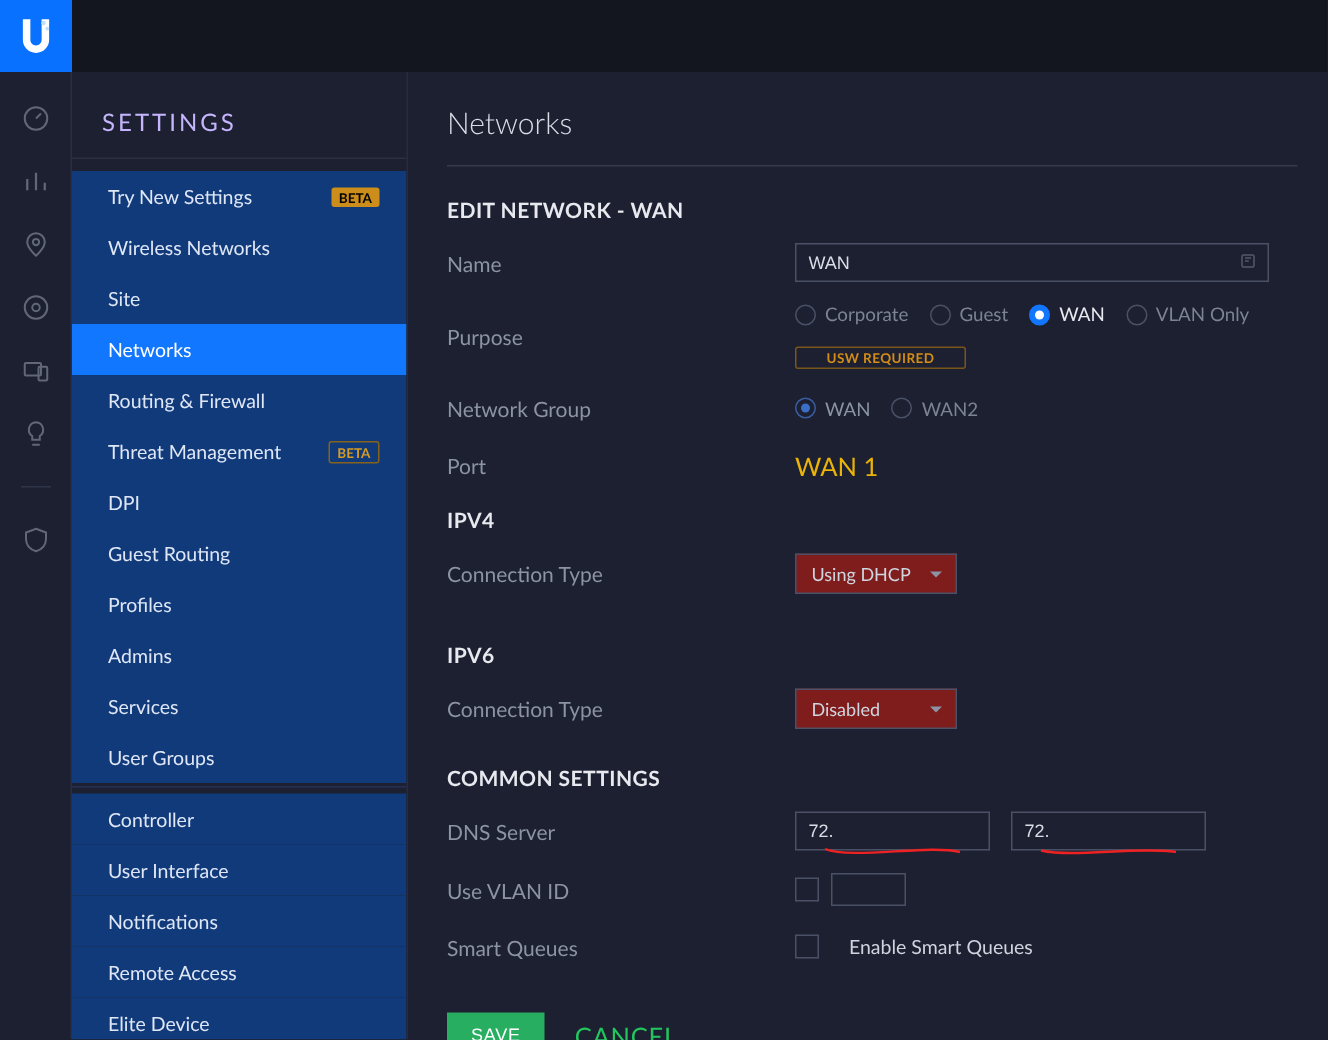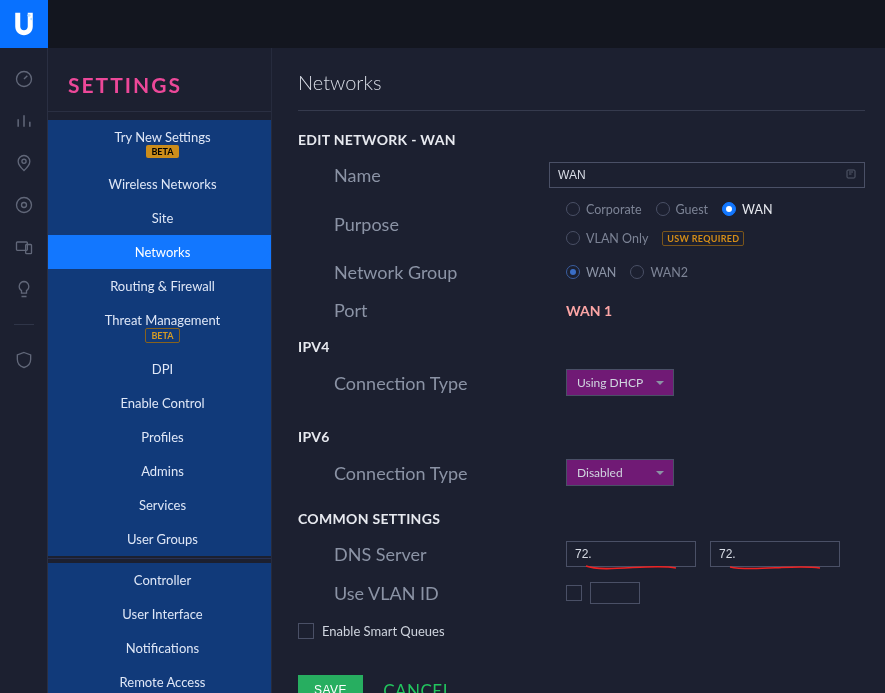--- a/index.html
+++ b/index.html
@@ -42,41 +42,40 @@
   .rail .ri { width:22px; height:22px; display:flex; align-items:center; justify-content:center; opacity:0.55; cursor:pointer; }
   .rail .sep { width:20px; height:1px; background:#2f3548; margin:4px 0; }
   .side {
     width: 224px;
     background: #1c2030;
     padding: 24px 0 0 0;
     border-right: 1px solid #262b3d;
     overflow:hidden;
   }
   .side h2 {
-    font-size: 21px;
-    font-weight: 700;
+    font-size: 16px;
+    font-weight: 400;
     letter-spacing: 2px;
-    color: #ec4899;
+    color: #c4b5fd;
     padding: 0 20px 14px 20px;
     border-bottom: 1px solid #2a2f42;
     margin-bottom: 8px;
   }
   .nav-block { padding: 0; }
   .nav-block + .nav-block { border-top: 1px solid #273054; margin-top: 2px; padding-top:4px;}
   .nav-item {
     background: #113a7a;
     color: #dfe7f7;
     padding: 9px 18px 9px 24px;
     font-size: 13px;
     cursor:pointer;
     display:flex;
     align-items:center;
     justify-content:space-between;
     position:relative;
-    flex-direction:column;
   }
   .nav-item.active {
     background: #1277ff;
     color: #fff;
   }
   .nav-item.active::after{
     content:"";
     position:absolute;
     right:-8px;
     top:50%;
@@ -115,92 +114,91 @@
   }
   .row {
     display:flex;
     align-items:center;
     margin-bottom: 14px;
     min-height: 24px;
   }
   .row .label {
     width: 232px;
     color: #8b93a5;
-    font-size: 18px;
-    margin-left: 36px;
+    font-size: 14px;
   }
   .row .field { flex:1; display:flex; align-items:center; gap:14px; flex-wrap:wrap; color:#cfd4de;}
   input[type=text] {
     background: #1c2030;
     border: 1px solid #4a5066;
     color: #d9dde6;
     padding: 5px 8px;
     font-size: 12px;
     width: 130px;
     outline:none;
   }
   input.wide { width: 316px; }
   .input-icon {
     position:relative;
   }
   .input-icon .icn {
     position:absolute; right:8px; top:50%; transform:translateY(-50%); opacity:0.5;
   }
   .select {
-    background: #701a75;
+    background: #7f1d1d;
     border: 1px solid #4a5066;
     color: #d0d5df;
     padding: 5px 26px 5px 10px;
     font-size: 12px;
     min-width: 108px;
     position:relative;
     cursor:pointer;
   }
   .select::after{
     content:"";
     position:absolute; right:9px; top:50%; margin-top:-2px;
     border:4px solid transparent; border-top-color:#8b93a5;
   }
   .radio {
     display:inline-flex;
-    align-items:flex-start;
+    align-items:center;
     gap:6px;
     font-size:12.5px;
     color:#7c8395;
     cursor:pointer;
   }
   .radio .dot {
     width:14px;height:14px;border-radius:50%;
     border:1px solid #4a5066;
     display:inline-flex;align-items:center;justify-content:center;
   }
   .radio.sel .dot { border-color:#1277ff; background:#1277ff; }
   .radio.sel .dot::after{ content:""; width:6px;height:6px;border-radius:50%; background:#fff;}
   .radio.sel { color:#e7e9ef; }
   .radio.dim-sel .dot { border-color:#3a5d9f; }
   .radio.dim-sel .dot::after{ content:""; width:6px;height:6px;border-radius:50%; background:#3a6ec7;}
   .radio.dim-sel { color:#8b93a5; }
   .usw {
-    font-size:9px; color:#d48d17; border:1px solid #7a551a; padding:1px 4px; border-radius:2px;
+    font-size:9px; color:#d48d17; border:1px solid #7a551a; padding:1px 20px; border-radius:2px;
     letter-spacing:0.3px; font-weight:bold;
   }
   .checkbox {
     width:16px;height:16px;border:1px solid #4a5066; display:inline-block; cursor:pointer;
   }
   .smallinput {
     background:#1c2030;border:1px solid #4a5066; width:50px; height:22px;
   }
   .underline-red { position:relative; }
   .underline-red svg { position:absolute; left:18px; bottom:-6px; width:94px; height:10px; }
   .buttons { margin-top: 32px; display:flex; gap:20px; align-items:center;}
   .btn-save {
     background:#27ae60; color:#fff; border:none; padding:8px 16px; font-size:12px; letter-spacing:0.5px; cursor:pointer;
   }
   .btn-cancel { color:#22c55e; font-size:17px; letter-spacing:0.5px; cursor:pointer; }
-  .static { color:#fca5a5; font-size:14px; font-weight:700;}
+  .static { color:#eab308; font-size:17px; font-weight:400;}
 </style>
 </head>
 <body>
 
 <div class="topbar">
   <div class="logo">
     <svg viewBox="0 0 24 24">
         <path fill="#fff" d="M5 3h4v11c0 1.7 1.3 3 3 3s3-1.3 3-3V3h4v11c0 3.9-3.1 7-7 7s-7-3.1-7-7V3z"></path>
         <circle cx="16" cy="5" r="1.2" fill="#bde0ff"></circle>
         <circle cx="18" cy="8" r="1" fill="#bde0ff"></circle>
@@ -273,21 +271,21 @@
           <span>Routing &amp; Firewall</span>
         </div>
         <div class="nav-item">
           <span>Threat Management</span>
           <span class="badge beta-d">BETA</span>
         </div>
         <div class="nav-item">
           <span>DPI</span>
         </div>
         <div class="nav-item">
-          <span>Enable Control</span>
+          <span>Guest Routing</span>
         </div>
         <div class="nav-item">
           <span>Profiles</span>
         </div>
         <div class="nav-item">
           <span>Admins</span>
         </div>
         <div class="nav-item">
           <span>Services</span>
         </div>
@@ -414,21 +412,22 @@
 
     <div class="row">
       <div class="label">Use VLAN ID</div>
       <div class="field" style="gap:8px">
         <span class="checkbox"></span>
         <span class="smallinput"></span>
       </div>
     </div>
 
     <div class="row">
-      <div class="field" style="gap:8px">
+      <div class="label">Smart Queues</div>
+      <div class="field" style="gap:20px">
         <span class="checkbox"></span>
         <span>Enable Smart Queues</span>
       </div>
     </div>
 
     <div class="buttons">
       <button class="btn-save">SAVE</button>
       <span class="btn-cancel">CANCEL</span>
     </div>
 

